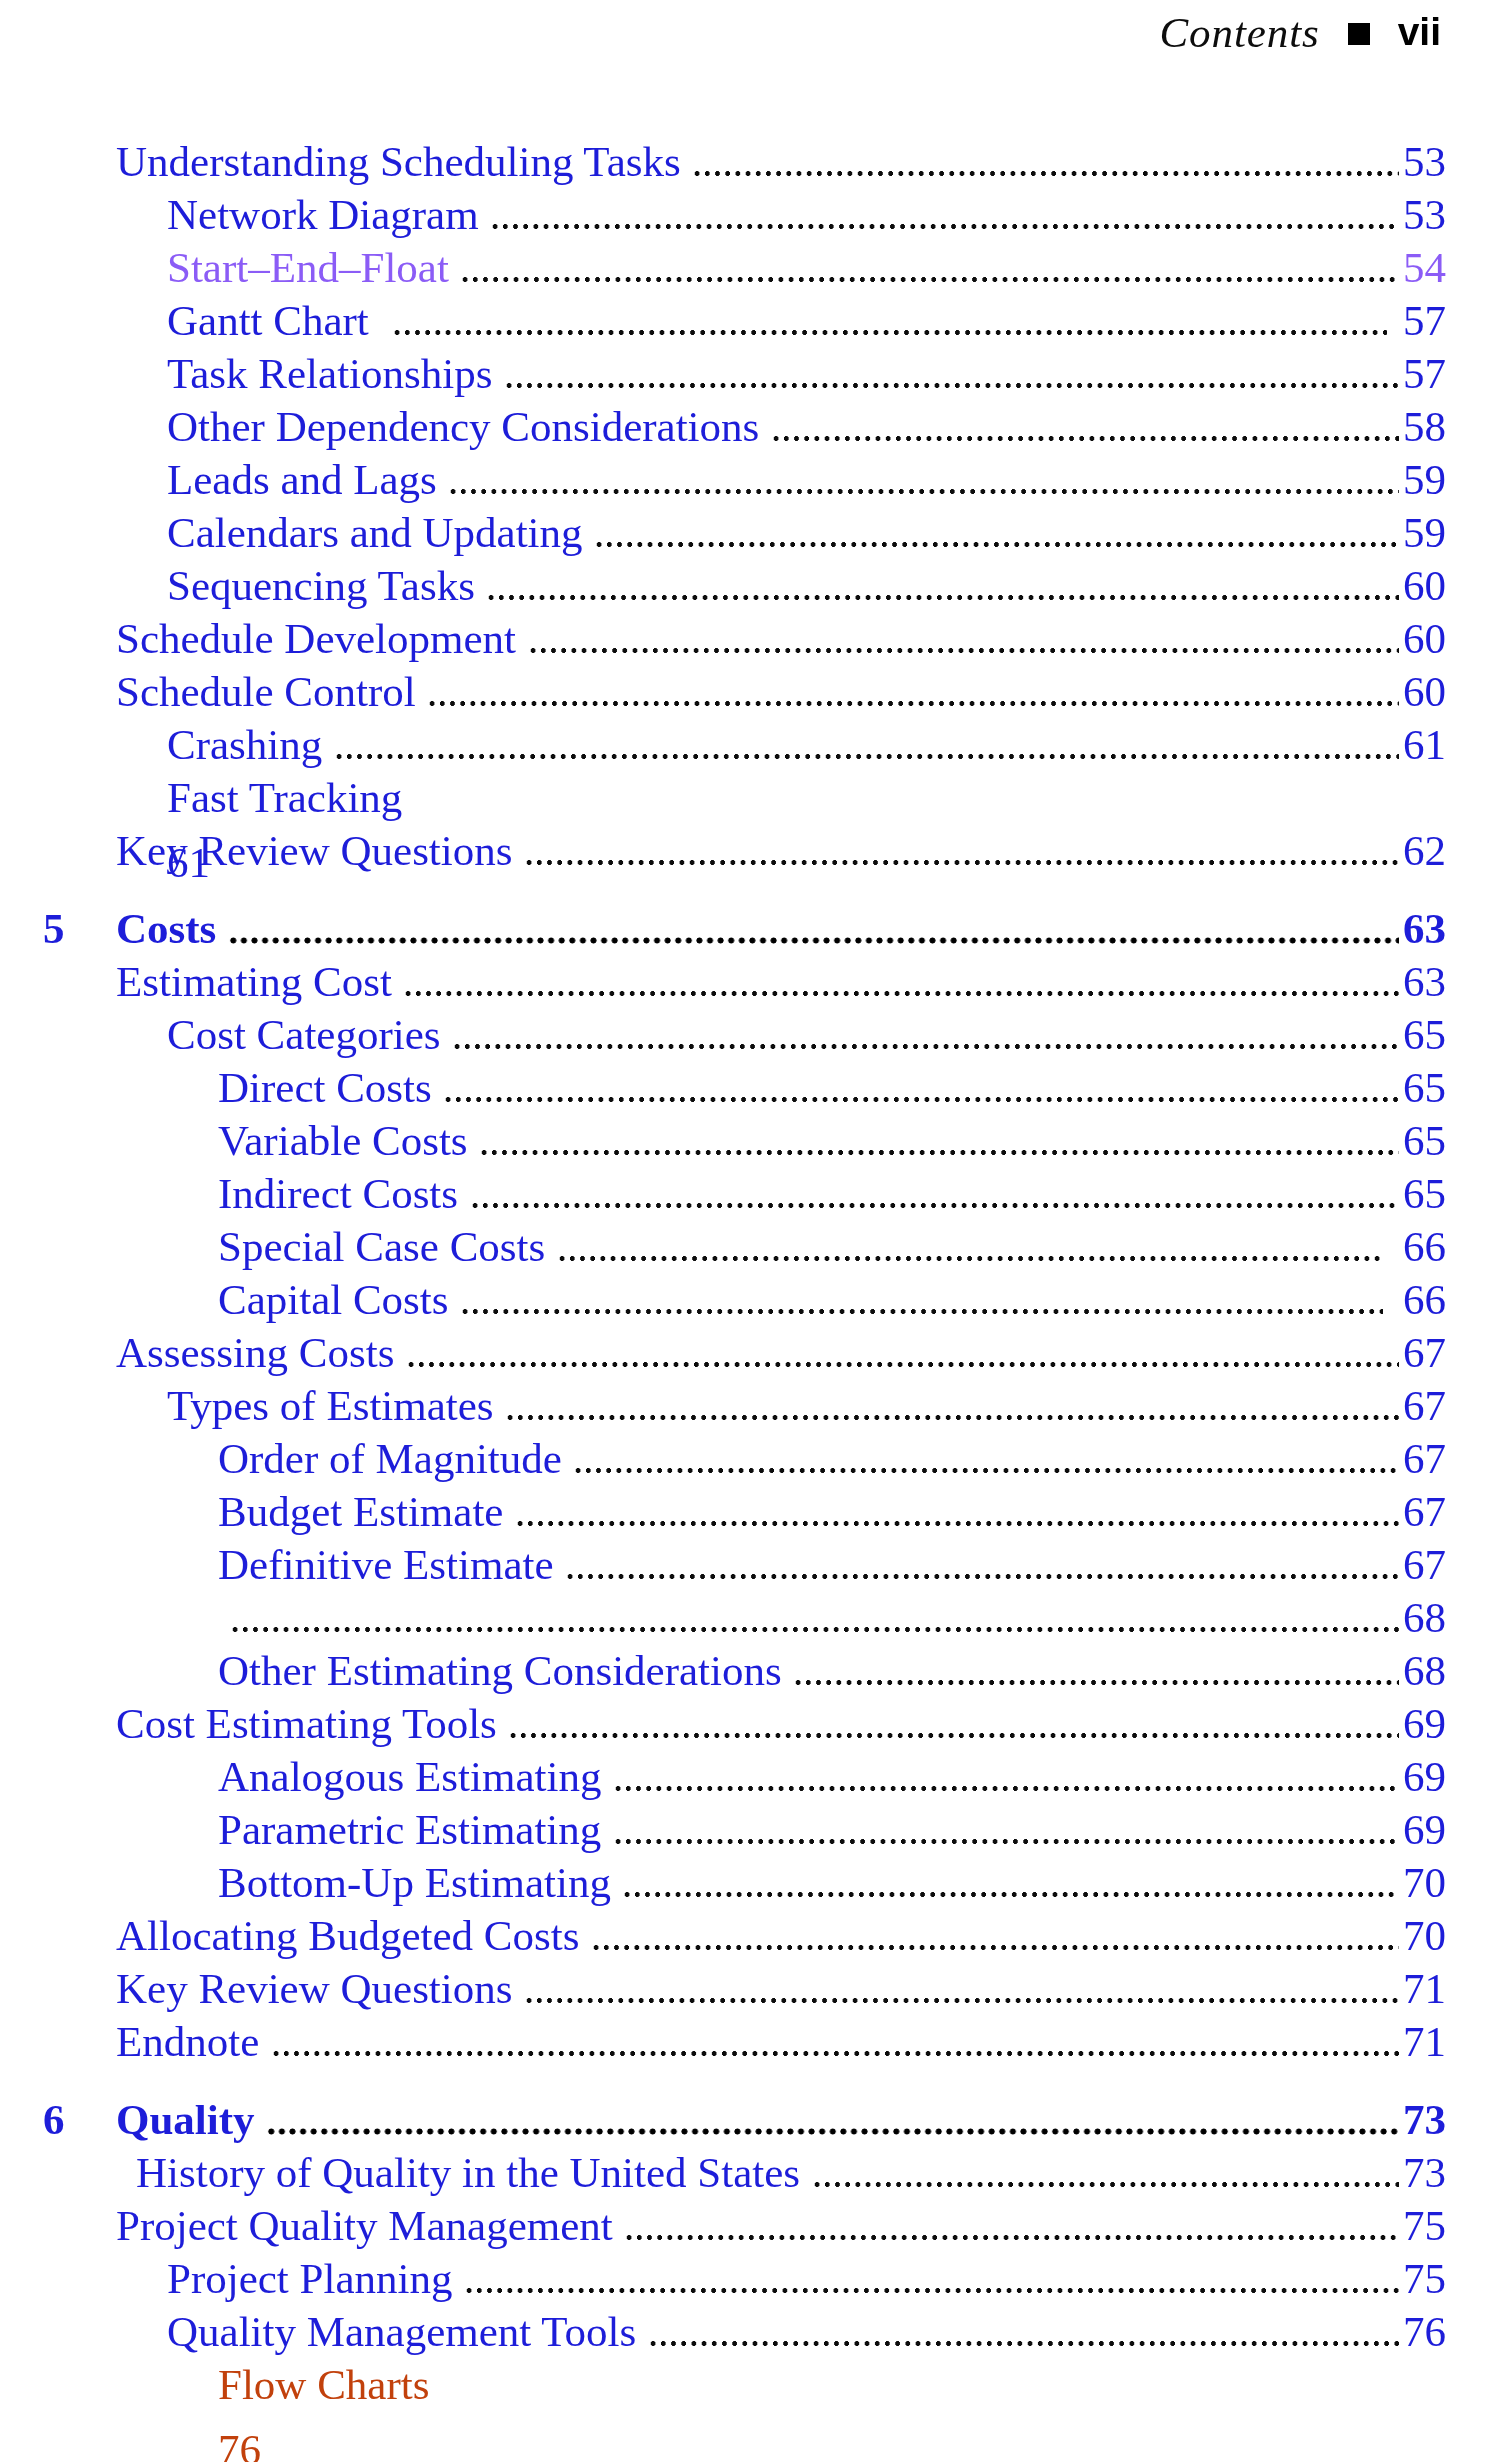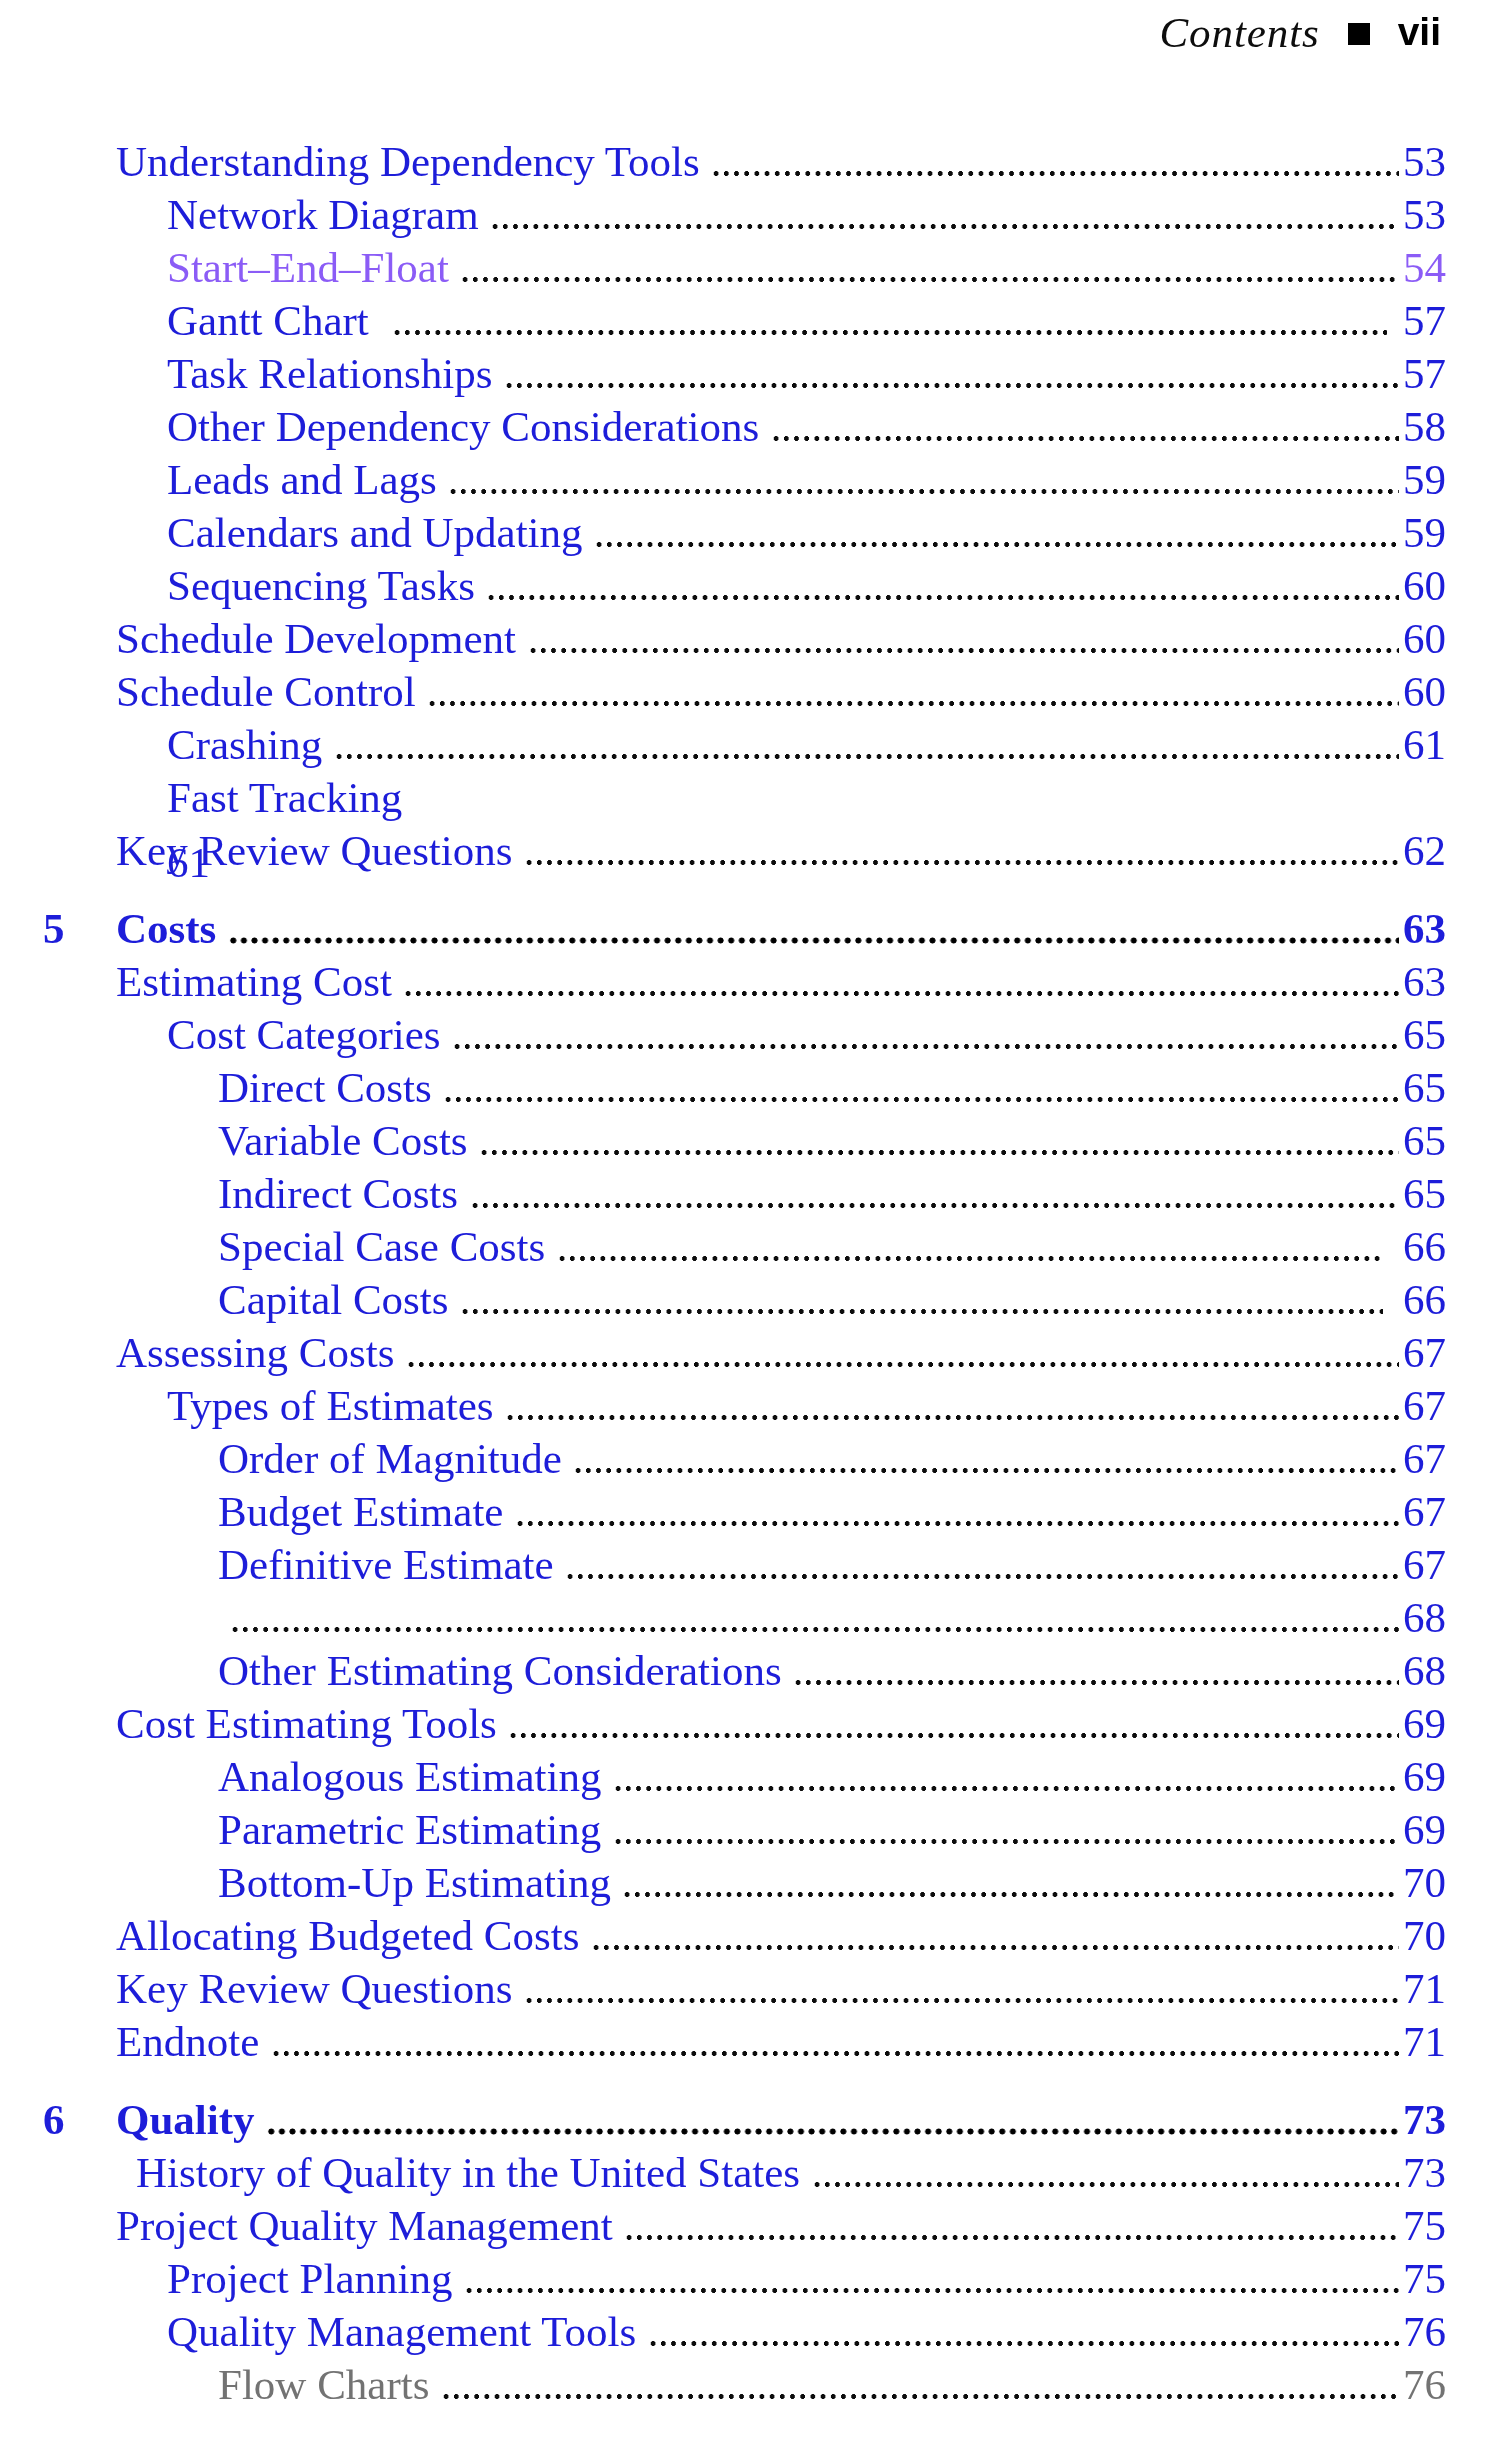--- a/index.html
+++ b/index.html
@@ -87,21 +87,21 @@
 
 <div class="page-header">
   <span class="running-title">Contents</span>
   <span class="header-square"></span>
   <span class="folio">vii</span>
 </div>
 
 <div class="toc" id="toc">
   <div class="row" style="color: rgb(29, 29, 217);">
 
-    <span class="label">Understanding Dependency Tools</span>
+    <span class="label">Understanding Scheduling Tasks</span>
     <span class="leader"></span>
     <span class="page">53</span>
   </div>
 
   <div class="row lvl2" style="color: rgb(29, 29, 217);">
 
     <span class="label">Network Diagram</span>
     <span class="leader"></span>
     <span class="page">53</span>
   </div>
@@ -371,20 +371,20 @@
     <span class="page">75</span>
   </div>
 
   <div class="row lvl2" style="color: rgb(29, 29, 217);">
 
     <span class="label">Quality Management Tools</span>
     <span class="leader"></span>
     <span class="page">76</span>
   </div>
 
-  <div class="row lvl3" style="color: #737373;">
+  <div class="row lvl3" style="color: #c2410c; flex-direction: column;">
 
     <span class="label">Flow Charts</span>
     <span class="leader"></span>
     <span class="page">76</span>
   </div>
 </div>
 
 
 </body></html>

